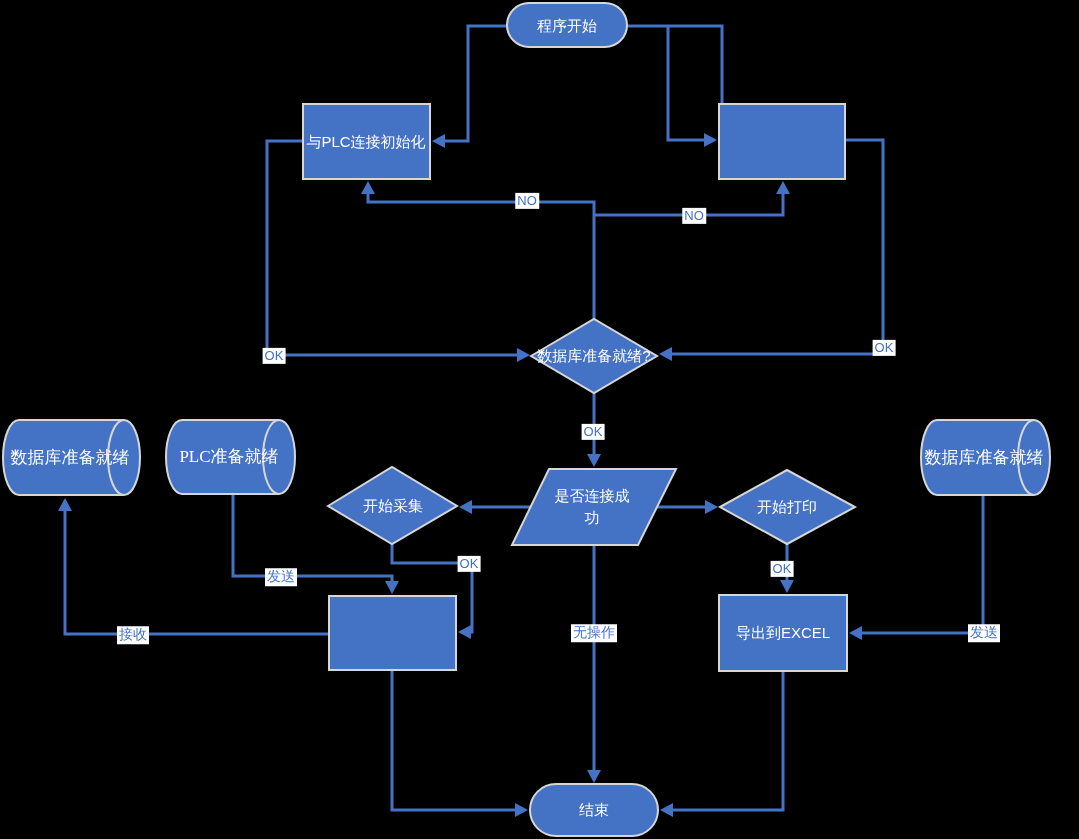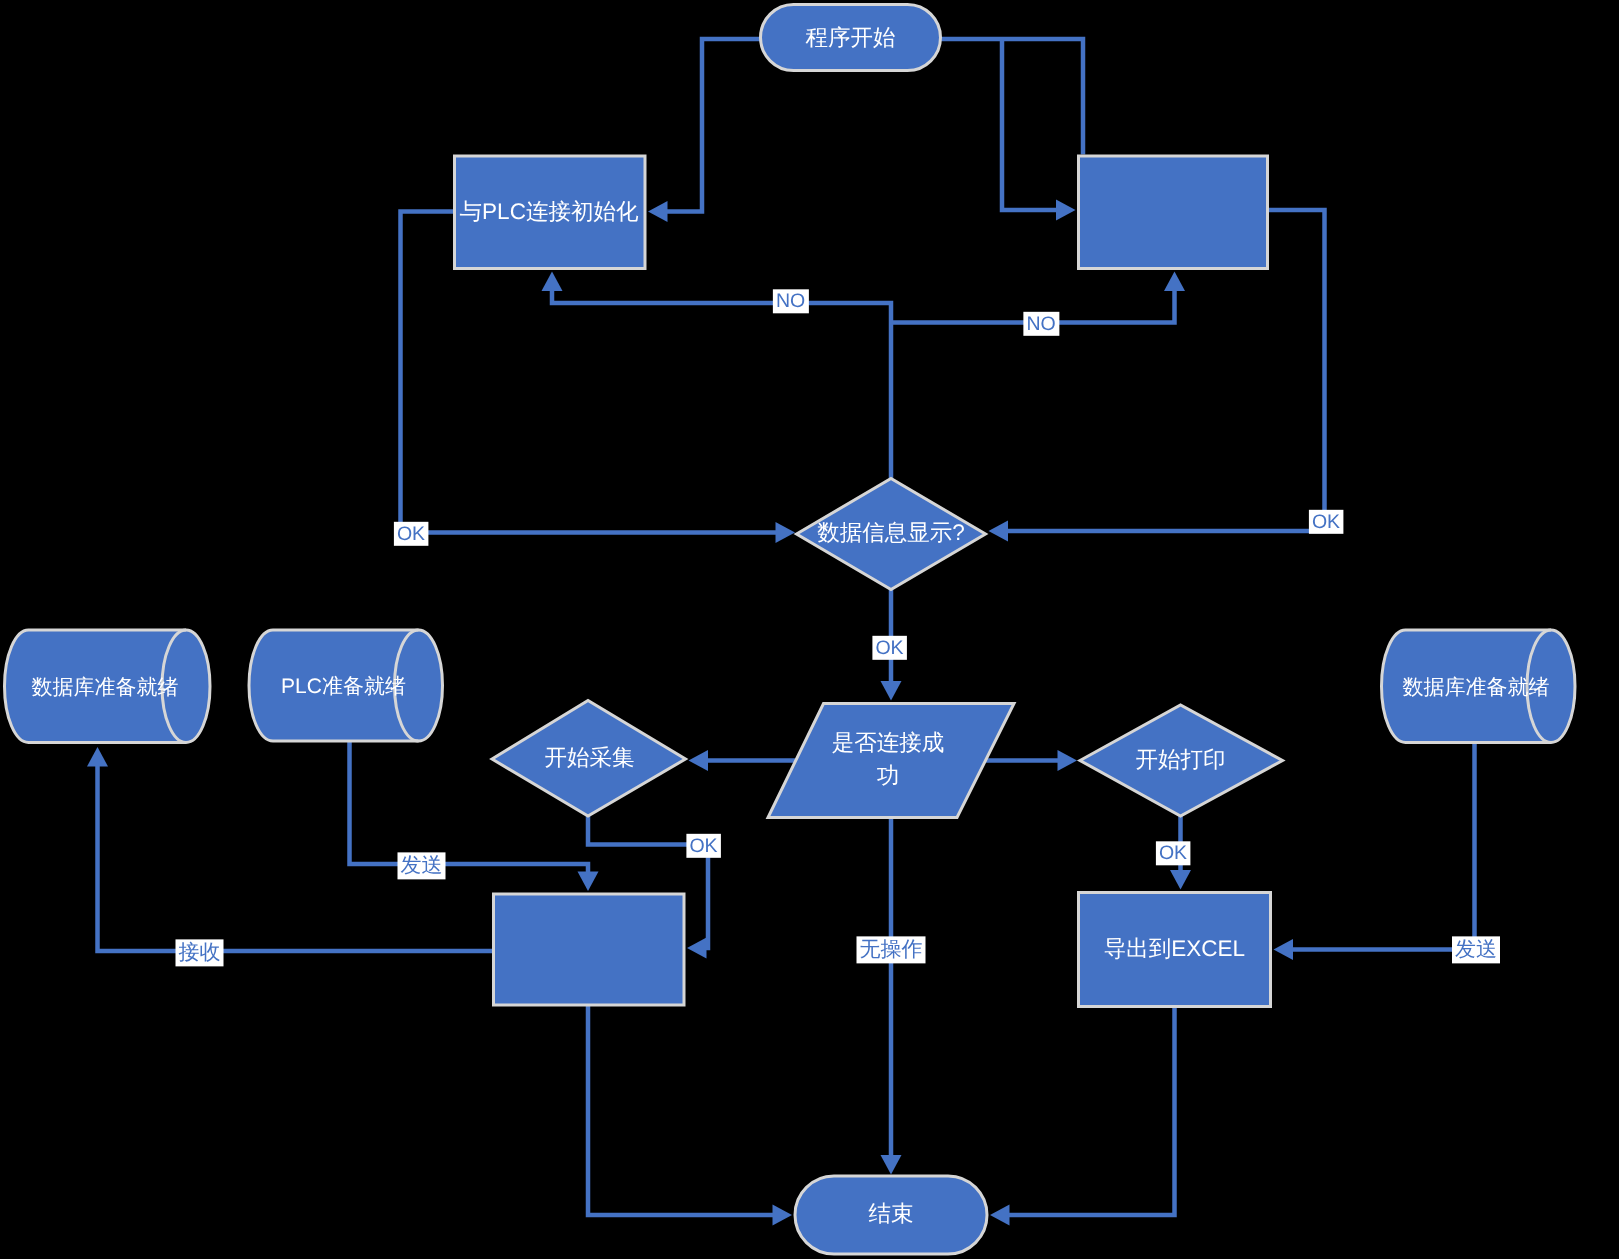--- a/index.html
+++ b/index.html
@@ -24,21 +24,21 @@
   .edge{stroke:var(--connector);stroke-width:3;fill:none;}
   .arrow{fill:var(--connector);stroke:none;}
   .shape{fill:var(--node-fill);stroke:var(--node-border);stroke-width:2;}
   .capline{fill:none;stroke:var(--node-border);stroke-width:2;}
   .node-label{
     position:absolute;transform:translate(-50%,-50%);
     color:var(--node-text);font-size:15px;line-height:1.45;
     text-align:center;white-space:nowrap;z-index:2;
   }
   .node-label.wrap{white-space:normal;}
-  .node-label.cyl{font-size:14px;}
+  .node-label.cyl{font-size:17px;font-family:Liberation Serif, serif;}
   .edge-label{
     position:absolute;transform:translate(-50%,-50%);
     background:var(--label-bg);color:var(--label-text);
     font-size:13px;line-height:1.25;padding:0 2px;
     white-space:nowrap;z-index:3;
   }
   .edge-label.cjk{font-size:14px;}
 </style>
 </head>
 <body>
@@ -121,21 +121,21 @@
       <path class="capline" d="M 279 420 A 16 37 0 0 0 279 494"></path>
     </g>
     <g>
       <path class="shape" d="M 937 420 L 1034 420 A 16 37.5 0 0 1 1034 495 L 937 495 A 16 37.5 0 0 1 937 420 Z"></path>
       <path class="capline" d="M 1034 420 A 16 37.5 0 0 0 1034 495"></path>
     </g>
   </svg>
 
   <div class="node-label" style="left:567px;top:26px">程序开始</div>
   <div class="node-label" style="left:366px;top:142px">与PLC连接初始化</div>
-  <div class="node-label" style="left:594px;top:356px">数据信息显示?</div>
+  <div class="node-label" style="left:594px;top:356px">数据库准备就绪?</div>
   <div class="node-label wrap" style="left:592px;top:507px;width:82px">是否连接成功</div>
   <div class="node-label" style="left:393px;top:506px">开始采集</div>
   <div class="node-label" style="left:787px;top:507px">开始打印</div>
   <div class="node-label cyl" style="left:70px;top:458px">数据库准备就绪</div>
   <div class="node-label cyl" style="left:229px;top:457px">PLC准备就绪</div>
   <div class="node-label cyl" style="left:984px;top:458px">数据库准备就绪</div>
   <div class="node-label" style="left:783px;top:633px">导出到EXCEL</div>
   <div class="node-label" style="left:594px;top:810px">结束</div>
 
   <div class="edge-label" style="left:527px;top:201px">NO</div>

